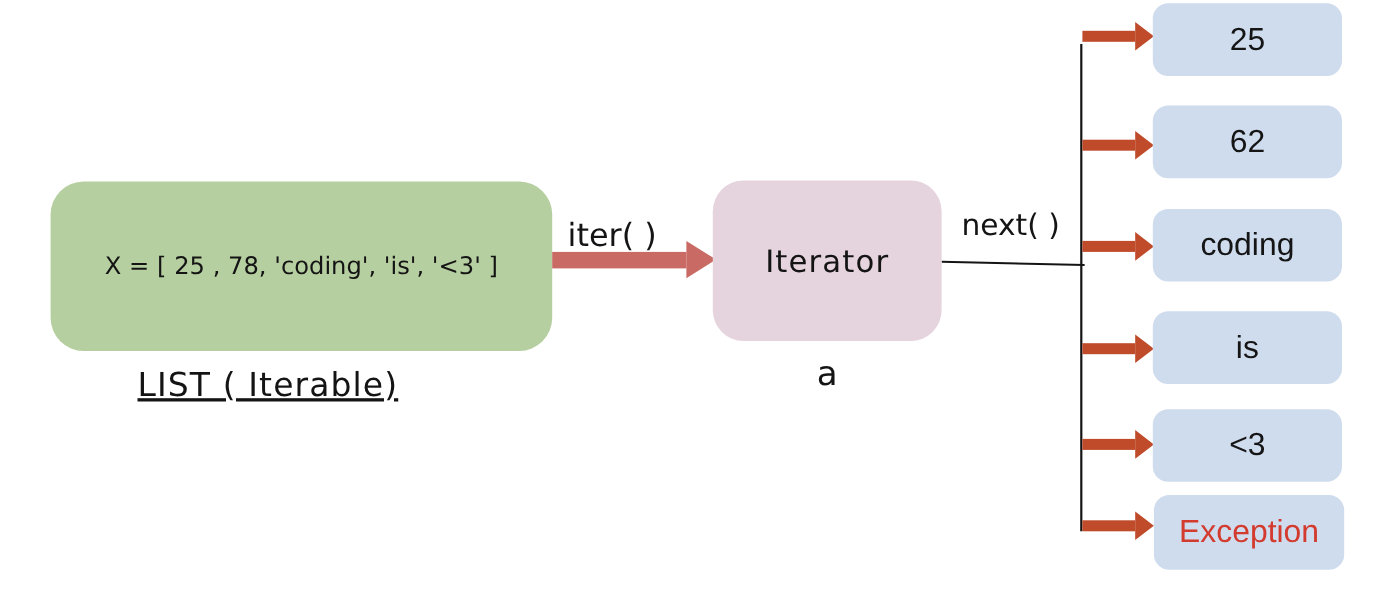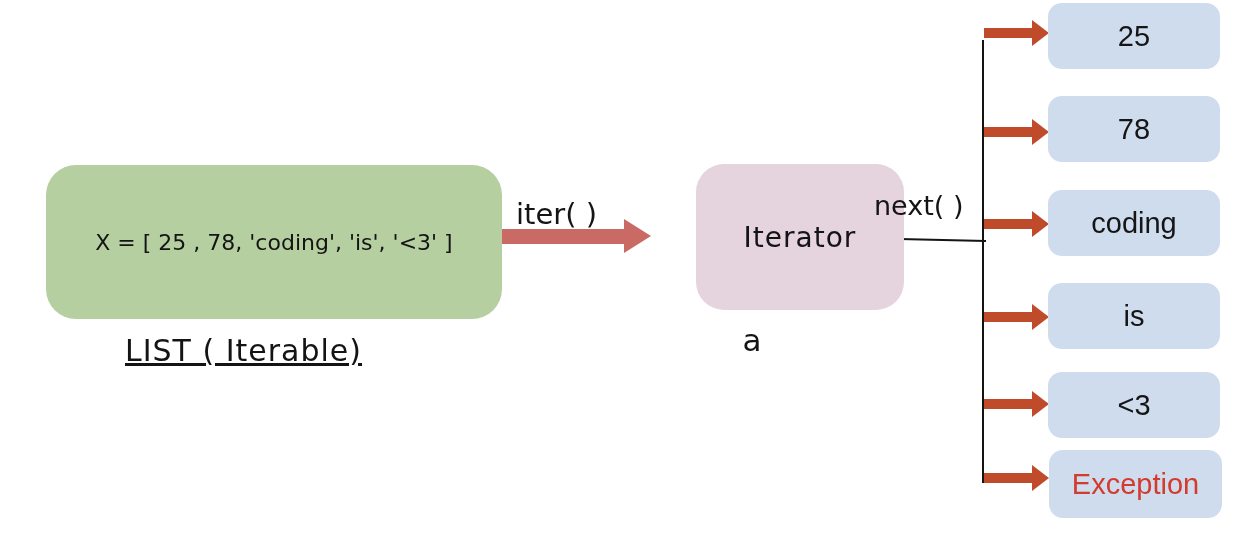--- a/index.html
+++ b/index.html
@@ -14,21 +14,21 @@
   .node{
     position:absolute;display:flex;align-items:center;justify-content:center;
     color:#141414;box-sizing:border-box;
   }
   .green-box{
     left:46px;top:165px;width:456px;height:154px;
     background:#b6cfa0;border-radius:30px;font-size:22px;
   }
   .pink-box{
     left:648px;top:164px;width:208px;height:146px;
-    background:#e5d3dd;border-radius:28px;font-size:28px;letter-spacing:1px;margin-left:48px;
+    background:#e5d3dd;border-radius:28px;font-size:28px;letter-spacing:1px;
   }
   .caption{position:absolute;color:#141414;}
   .cap-list{left:125px;top:333px;font-size:30px;letter-spacing:1px;text-decoration:underline;}
   .cap-a{left:648px;top:322px;width:208px;text-align:center;font-size:31px;}
   .lbl-iter{position:absolute;left:516px;top:197px;font-size:29px;color:#141414;}
   .lbl-next{position:absolute;left:874px;top:190px;font-size:27px;color:#141414;}
   .big-arrow-body{position:absolute;left:502px;top:229px;width:122px;height:15px;background:#c96b64;}
   .big-arrow-head{
     position:absolute;left:624px;top:219px;width:0;height:0;
     border-top:17px solid transparent;border-bottom:17px solid transparent;
@@ -97,21 +97,21 @@
     </div>
   <div class="s-arrow" style="top:465px">
       <div class="a-body"></div>
       <div class="a-head"></div>
     </div>
 
   <div class="out" style="top:3px">
       <span>25</span>
     </div>
   <div class="out" style="top:96px">
-      <span>78</span>
+      <span>62</span>
     </div>
   <div class="out" style="top:190px">
       <span>coding</span>
     </div>
   <div class="out" style="top:283px">
       <span>is</span>
     </div>
   <div class="out" style="top:372px">
       <span>&lt;3</span>
     </div>

